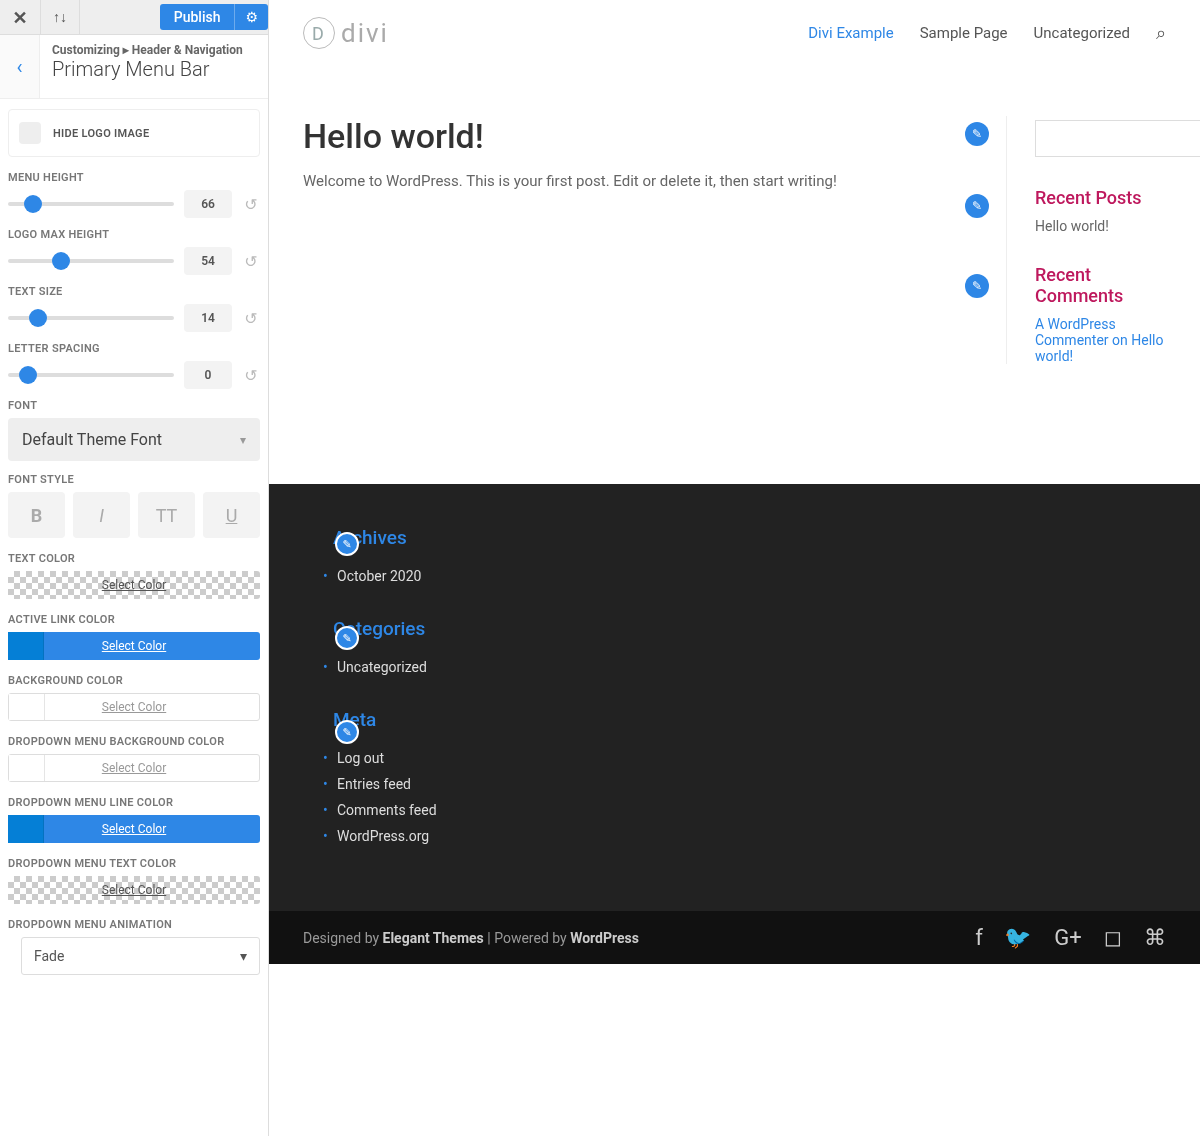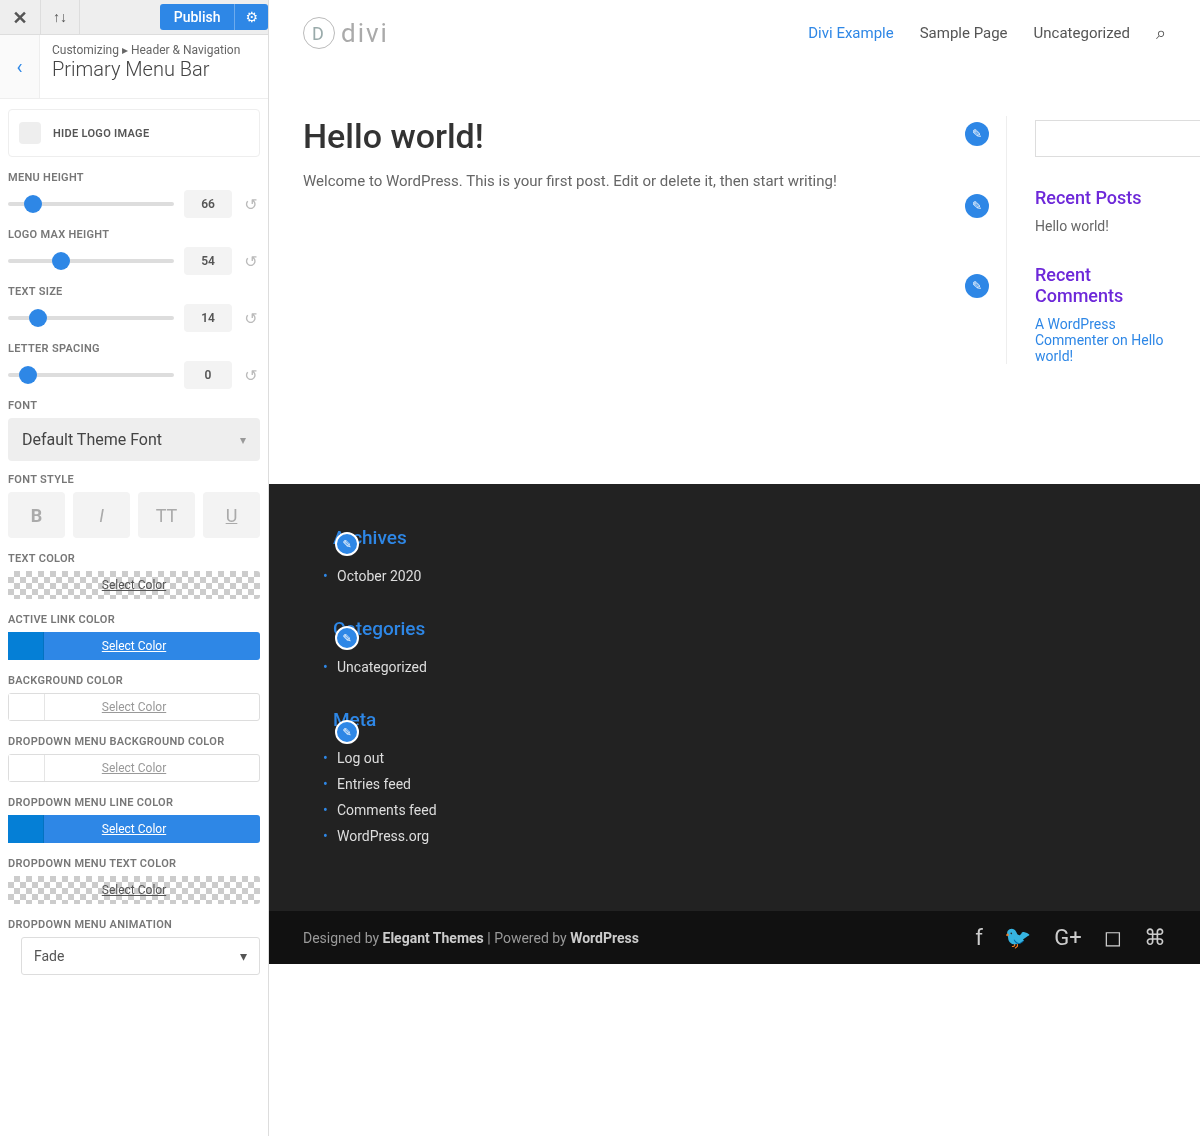--- a/index.html
+++ b/index.html
@@ -10,21 +10,21 @@
 .sb-top { display: flex; align-items: center; background: #eee; border-bottom: 1px solid #ddd; }
 .sb-close { width: 40px; height: 34px; display: flex; align-items: center; justify-content: center; font-size: 18px; font-weight: bold; color: #555; cursor: pointer; }
 .sb-sort { width: 40px; height: 34px; display: flex; align-items: center; justify-content: center; border-left: 1px solid #ddd; border-right: 1px solid #ddd; color: #555; cursor: pointer; font-size: 14px; }
 .sb-pub-wrap { flex: 1; display: flex; justify-content: flex-end; padding-right: 0; }
 .sb-pub { background: #2e87e6; color: #fff; display: flex; align-items: center; border-radius: 3px; overflow: hidden; }
 .sb-pub-label { padding: 5px 14px; font-size: 14px; font-weight: 500; }
 .sb-pub-gear { padding: 5px 10px; border-left: 1px solid rgba(255,255,255,0.3); font-size: 14px; }
 .sb-back { width: 40px; height: 64px; display: flex; align-items: center; justify-content: center; border-right: 1px solid #eee; border-bottom: 1px solid #eee; background: #fafafa; color: #2e87e6; font-size: 20px; cursor: pointer; }
 .sb-crumb-row { display: flex; }
 .sb-crumb-col { flex: 1; padding: 8px 12px; border-bottom: 1px solid #eee; }
-.sb-crumb-path { font-size: 12px; color: #666; }
+.sb-crumb-path { font-size: 12px; color: #666; font-weight: bold; }
 .sb-crumb-title { font-size: 20px; color: #444; font-weight: 300; }
 
 .sb-body { padding: 10px 8px 30px; }
 .toggle-box { border: 1px solid #eee; border-radius: 4px; padding: 6px 0; margin-bottom: 14px; }
 .toggle-row { display: flex; align-items: center; padding: 6px 10px; }
 .toggle-sw { width: 22px; height: 22px; background: #eee; border-radius: 4px; margin-right: 12px; }
 .toggle-label { font-size: 11px; font-weight: 600; color: #555; letter-spacing: 0.3px; }
 
 .field-label { font-size: 11px; font-weight: 600; color: #777; letter-spacing: 0.3px; margin: 8px 0 6px; }
 .slider-row { display: flex; align-items: center; gap: 10px; margin-bottom: 10px; }
@@ -66,21 +66,21 @@
 
 .pv-main { display: flex; padding: 50px 34px 0; gap: 30px; }
 .pv-content { flex: 1; }
 .pv-content h1 { font-size: 34px; font-weight: 500; color: #333; margin-bottom: 16px; }
 .pv-content p { font-size: 15px; color: #666; }
 
 .pv-side { width: 160px; padding-top: 4px; border-left: 1px solid #eee; padding-left: 28px; margin-left: 6px; position: relative; }
 .edit-pin { position: absolute; left: -42px; width: 24px; height: 24px; background: #2e87e6; border-radius: 50%; display: flex; align-items: center; justify-content: center; color: #fff; font-size: 12px; }
 .search-box { display: flex; margin-bottom: 30px; }
 .search-input { flex: 1; border: 1px solid #ddd; border-right: 0; padding: 10px 8px; font-size: 13px; }
-.pv-side h3 { font-size: 18px; font-weight: 500; color: #6d28d9; margin: 16px 0 10px; }
+.pv-side h3 { font-size: 18px; font-weight: 500; color: #be185d; margin: 16px 0 10px; }
 .pv-side .link { color: #666; font-size: 14px; margin-bottom: 30px; display: block; }
 .pv-side .rc-block { font-size: 14px; color: #666; }
 .pv-side .rc-block span { color: #2e87e6; }
 
 .pv-footer { background: #222; color: #ccc; padding: 42px 34px 34px; margin-top: 120px; position: relative; }
 .edit-pin-dark { position: absolute; width: 24px; height: 24px; background: #2e87e6; border: 2px solid #fff; border-radius: 50%; display: flex; align-items: center; justify-content: center; color: #fff; font-size: 11px; }
 .pv-footer h3 { color: #2e87e6; font-size: 19px; font-weight: 500; margin: 0 0 14px 30px; }
 .pv-footer ul { list-style: none; margin: 0 0 28px 34px; }
 .pv-footer li { font-size: 14px; padding: 5px 0; position: relative; }
 .pv-footer li::before { content: "•"; color: #2e87e6; position: absolute; left: -14px; }

